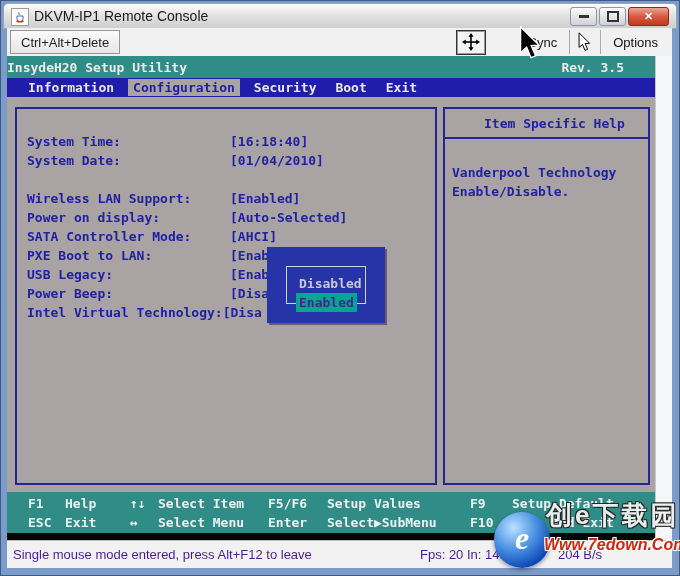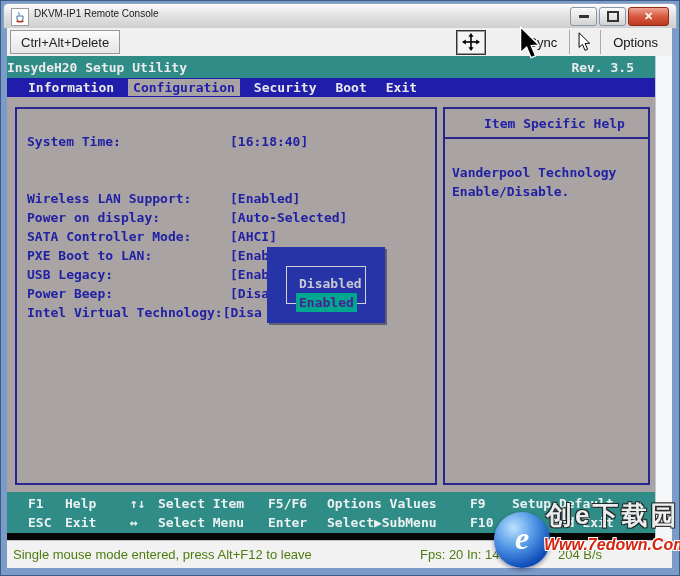--- a/index.html
+++ b/index.html
@@ -4,21 +4,21 @@
 <style>
   html,body{margin:0;padding:0;width:680px;height:576px;overflow:hidden;}
   body{position:relative;font-family:"Liberation Sans",sans-serif;background:#7b9cc8;
        box-shadow:inset 0 0 0 1px #3c5a84;}
   
   .titlebar{position:absolute;left:3px;top:3px;right:3px;height:24px;
     background:linear-gradient(180deg,#fdfdfd,#e3e3e3 45%,#cfcfcf);
     border:1px solid #93a7c2;border-radius:5px 5px 0 0;}
   .title-icon{position:absolute;left:7px;top:4px;width:16px;height:16px;background:#fff;
     border:1px solid #9a9a9a;display:flex;align-items:center;justify-content:center;}
-  .title-text{position:absolute;left:30px;top:4px;font-size:10px;color:#1a1a1a;}
+  .title-text{position:absolute;left:30px;top:4px;font-size:14px;color:#1a1a1a;}
   .win-controls{position:absolute;right:7px;top:3px;display:flex;gap:2px;}
   .win-btn{height:17px;border-radius:3px;display:flex;align-items:center;justify-content:center;}
   .btn-min,.btn-max{width:25px;background:linear-gradient(180deg,#fbfbfb,#d2d2d2);border:1px solid #8a97a8;}
   .btn-close{width:39px;background:linear-gradient(180deg,#efa292,#d85a40 50%,#bd3a22);
     border:1px solid #8c2a16;color:#fff;font-size:11px;font-weight:bold;}
   .glyph-min{width:10px;height:3px;background:#333;}
   .glyph-max{width:8px;height:7px;border:2px solid #333;background:transparent;}
   
   .client{position:absolute;left:7px;top:28px;right:8px;bottom:9px;background:#f0f0f0;}
   .toolbar{position:absolute;left:0;top:0;right:0;height:44px;background:#f0f0f0;}
@@ -30,21 +30,21 @@
     background:#f4f4f4;display:flex;align-items:center;justify-content:center;margin-right:34px;}
   .tb-label{font-size:13px;color:#111;padding:0 8px;}
   .tb-divider{width:1px;height:24px;background:#aaa;margin:0 4px;}
   .cursor-btn{width:22px;height:24px;display:flex;align-items:center;justify-content:center;}
   
   .screen{position:absolute;left:0;top:28px;width:648px;height:484px;background:#A9A3A3;
     font-family:"DejaVu Sans Mono",monospace;font-weight:bold;font-size:13px;}
   .bios-header{position:absolute;left:0;top:0;width:648px;height:22px;background:#2F8C86;
     color:#ECECEC;display:flex;align-items:center;}
   .bios-title{position:absolute;left:0;right:0;text-align:left;}
-  .bios-rev{position:absolute;right:21px;}
+  .bios-rev{position:absolute;right:31px;}
   .bios-tabs{position:absolute;left:0;top:22px;width:648px;height:19px;background:#1F1DAA;
     display:flex;align-items:center;padding-left:16px;box-sizing:border-box;gap:9px;}
   .tab{color:#E8E8E8;padding:1px 5px;white-space:nowrap;}
   .tab.selected{background:#A9A3A3;color:#1F1DAA;}
   .panel{position:absolute;border:2px solid #26268E;box-sizing:border-box;background:#A9A3A3;}
   .left-panel{left:8px;top:51px;width:422px;height:378px;}
   .right-panel{left:436px;top:51px;width:207px;height:378px;}
   .bios-row{position:absolute;left:0;right:0;display:flex;padding-left:10px;white-space:nowrap;
     color:#2121A3;line-height:17px;}
   .bios-row .lbl{min-width:203px;}
@@ -60,21 +60,21 @@
   
   .key-help{position:absolute;left:0;top:436px;width:648px;height:41px;background:#2F8C86;
     color:#ECF2F2;}
   .kh-row{position:absolute;left:0;right:0;height:19px;}
   .kh-row span{position:absolute;white-space:nowrap;}
   .black-strip{position:absolute;left:0;top:477px;width:648px;height:7px;background:#060606;}
   
   .vscroll{position:absolute;left:648px;top:28px;width:17px;height:484px;background:#f5f6f8;
     border-left:1px solid #c4c8cc;box-sizing:border-box;}
   .statusbar{position:absolute;left:0;top:512px;right:0;height:27px;background:#f2f2f2;
-    border-top:1px solid #c0c0c0;font-size:13px;color:#4d7c0f;}
+    border-top:1px solid #c0c0c0;font-size:13px;color:#4c1d95;}
   .status-msg{position:absolute;left:6px;top:6px;}
   .status-fps{position:absolute;left:413px;top:6px;}
   .status-out{position:absolute;left:551px;top:6px;}
   
   .mouse-cursor{position:absolute;left:518px;top:26px;z-index:50;pointer-events:none;}
   .watermark{position:absolute;left:484px;top:496px;width:196px;height:80px;z-index:40;pointer-events:none;}
   .wm-ball{position:absolute;left:10px;top:16px;width:56px;height:56px;border-radius:50%;
     background:radial-gradient(circle at 35% 28%,#b9e2ff,#4e94e4 40%,#0c4ab6 75%,#063a86);
     display:flex;align-items:center;justify-content:center;box-shadow:0 2px 4px rgba(0,0,40,.4);}
   .wm-ball span{color:#fff;font-size:32px;font-weight:bold;font-style:italic;
@@ -152,20 +152,24 @@
       <div class="tab">Security</div>
       <div class="tab">Boot</div>
       <div class="tab">Exit</div>
     </div>
 
     <div class="panel left-panel">
       <div class="bios-row" style="top:24px">
         <span class="lbl">System Time:</span>
         <span class="val">[16:18:40]</span>
       </div>
+      <div class="bios-row" style="top:43px">
+        <span class="lbl">System Date:</span>
+        <span class="val">[01/04/2010]</span>
+      </div>
       <div class="bios-row" style="top:81px">
         <span class="lbl">Wireless LAN Support:</span>
         <span class="val">[Enabled]</span>
       </div>
       <div class="bios-row" style="top:100px">
         <span class="lbl">Power on display:</span>
         <span class="val">[Auto-Selected]</span>
       </div>
       <div class="bios-row" style="top:119px">
         <span class="lbl">SATA Controller Mode:</span>
@@ -205,21 +209,21 @@
       </div>
     </div>
 
     <div class="key-help">
       <div class="kh-row" style="top:4px">
         <span style="left:21px">F1</span>
         <span style="left:58px">Help</span>
         <span style="left:123px">↑↓</span>
         <span style="left:151px">Select Item</span>
         <span style="left:261px">F5/F6</span>
-        <span style="left:320px">Options Values</span>
+        <span style="left:320px">Setup Values</span>
         <span style="left:463px">F9</span>
         <span style="left:505px">Setup Default</span>
       </div>
       <div class="kh-row" style="top:23px">
         <span style="left:21px">ESC</span>
         <span style="left:58px">Exit</span>
         <span style="left:123px">↔</span>
         <span style="left:151px">Select Menu</span>
         <span style="left:261px">Enter</span>
         <span style="left:320px">Select▶SubMenu</span>

